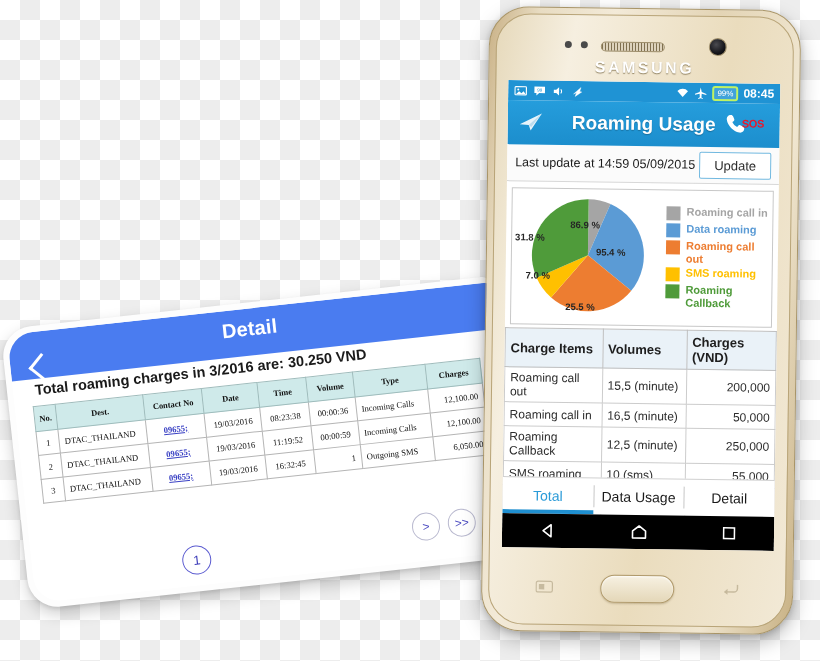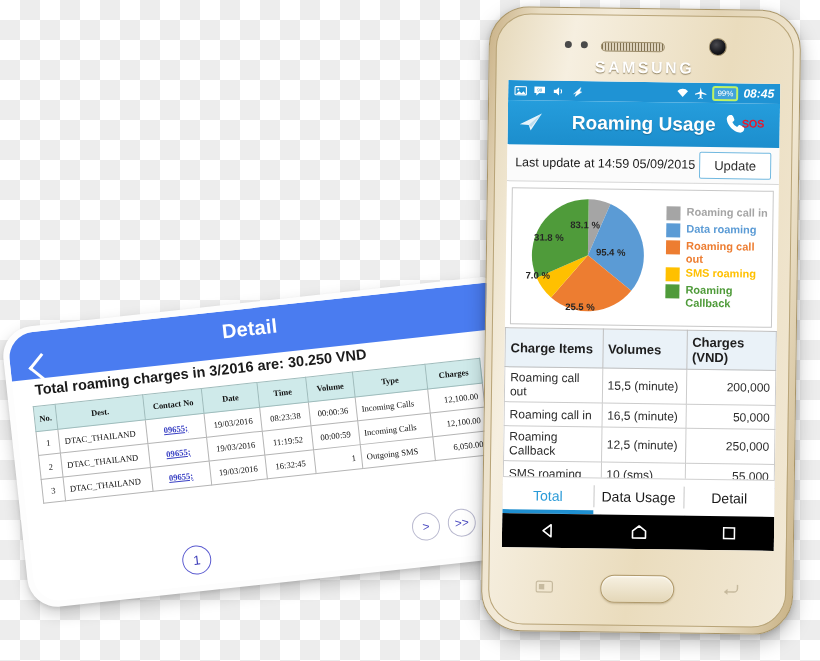--- a/index.html
+++ b/index.html
@@ -251,21 +251,21 @@
   .status-right { margin-left: auto; display: flex; gap: 5px; align-items: center; }
   .sicon { width: 13px; height: 13px; display: block; }
   .battery-pill {
     border: 2px solid #bef264;
     border-radius: 3px;
     font-size: 8px;
     padding: 0px 3px;
     line-height: 11px;
     background: rgba(255,255,255,0.15);
   }
-  .clock { font-size: 12px; font-weight: bold; font-style: italic; }
+  .clock { font-size: 12px; font-weight: bold; }
 
   
   .app-bar {
     height: 44px;
     background: linear-gradient(180deg, #259ddc 0%, #1c8ecd 100%);
     display: flex;
     align-items: center;
     position: relative;
   }
   .plane-icon { position: absolute; left: 10px; top: 10px; }
@@ -614,25 +614,25 @@
             <svg width="148" height="128" viewBox="0 0 148 128">
 
               <g id="pie-slices">
                   <path d="M 74 62 L 74.00 6.00 A 56 56 0 0 1 95.92 10.47 Z" fill="#a5a5a5"></path>
                   <path d="M 74 62 L 95.92 10.47 A 56 56 0 0 1 117.81 96.88 Z" fill="#5b9bd5"></path>
                   <path d="M 74 62 L 117.81 96.88 A 56 56 0 0 1 37.76 104.70 Z" fill="#ed7d31"></path>
                   <path d="M 74 62 L 37.76 104.70 A 56 56 0 0 1 23.03 85.21 Z" fill="#ffc000"></path>
                   <path d="M 74 62 L 23.03 85.21 A 56 56 0 0 1 74.00 6.00 Z" fill="#4f9b3a"></path>
                 </g>
             </svg>
-            <div class="pie-label" style="left:56px; top:26px;">83.1 %</div>
+            <div class="pie-label" style="left:56px; top:26px;">86.9 %</div>
             <div class="pie-label" style="left:82px; top:53px;">95.4 %</div>
             <div class="pie-label" style="left:52px; top:108px;">25.5 %</div>
             <div class="pie-label" style="left:12px; top:77px;">7.0 %</div>
-            <div class="pie-label" style="left:20px; top:39px;text-align:center;">31.8 %</div>
+            <div class="pie-label" style="left:1px; top:39px;text-align:center;">31.8 %</div>
           </div>
           <div class="legend">
             <div class="legend-item">
               <span class="legend-swatch" style="background:#a5a5a5"></span>
               <span class="legend-label" style="color:#a5a5a5">Roaming call in</span>
             </div>
             <div class="legend-item">
               <span class="legend-swatch" style="background:#5b9bd5"></span>
               <span class="legend-label" style="color:#5b9bd5">Data roaming</span>
             </div>

